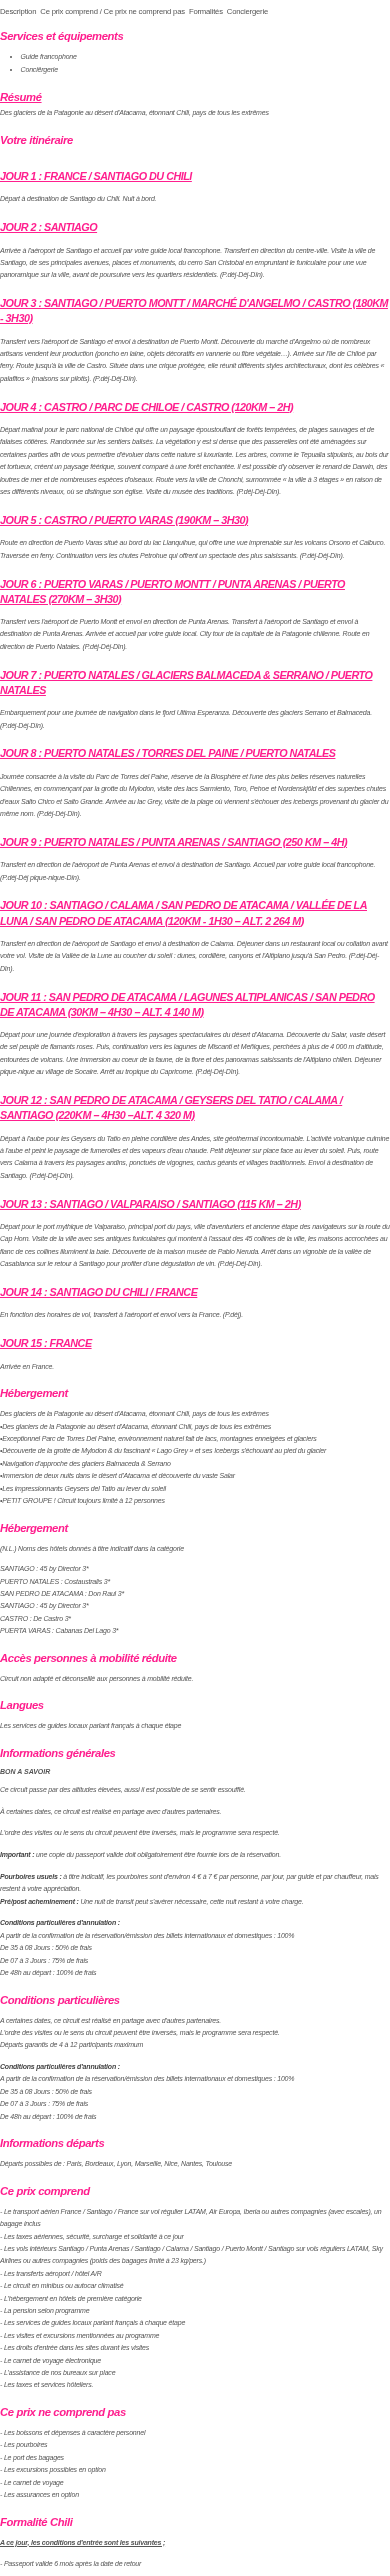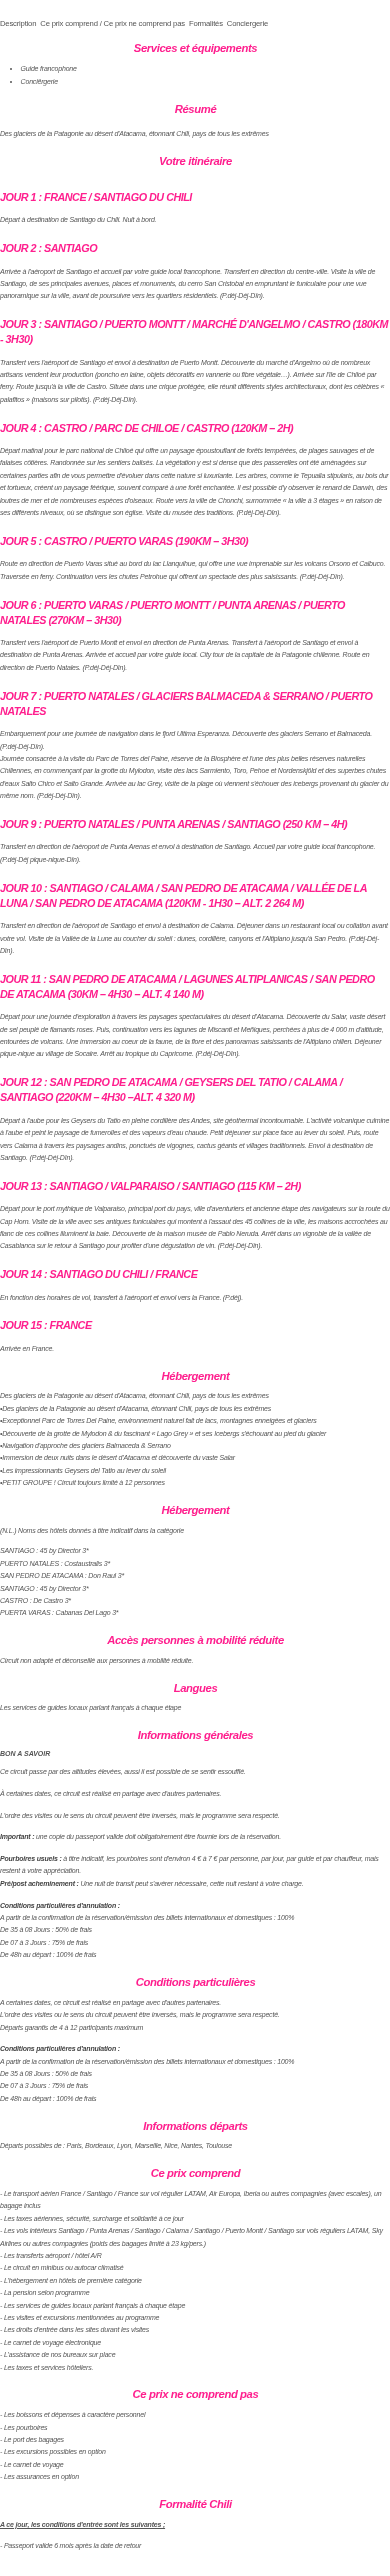--- a/index.html
+++ b/index.html
@@ -3,41 +3,41 @@
 <meta charset="utf-8">
 <style>
   html, body { margin: 0; padding: 0; background: #ffffff; }
   body {
     width: 391px;
     font-family: "Liberation Sans", sans-serif;
     color: #555555;
     font-size: 7px;
   }
   .page { padding: 0 0 20.6px 0; }
-  .topnav { font-size: 7.7px; color: #555; padding-top: 19px; letter-spacing: -0.2px; }
+  .topnav { font-size: 7.7px; color: #555; padding-top: 7px; letter-spacing: -0.2px; }
   .topnav span { margin-right: 2.1px; }
   h2.sec {
     color: #ff1f8e;
     font-style: italic;
     font-weight: bold;
     font-size: 11.3px;
     letter-spacing: -0.4px;
     margin: 14.4px 0 7.2px 0;
     line-height: 1.2;
-    text-align: center;
   }
   h3.day {
     color: #ff1f8e;
     font-style: italic;
     font-weight: bold;
     font-size: 10.8px;
     letter-spacing: -0.5px;
     text-transform: uppercase;
     margin: 14.4px 0 9.3px 0;
     line-height: 1.4;
+    text-decoration: underline;
   }
   p, li, .line {
     font-style: italic;
     font-size: 7px;
     line-height: 12.4px;
     letter-spacing: -0.2px;
     margin: 0;
   }
   .pgap { margin-bottom: 8.2px; }
   ul.services { margin: 6.2px 0 0 0; padding-left: 20.6px; list-style: disc; }
@@ -59,39 +59,40 @@
     <span>Formalités</span>
     <span>Conciergerie</span>
   </div>
 
   <h2 class="sec">Services et équipements</h2>
   <ul class="services">
     <li>Guide francophone</li>
     <li>Conciërgerie</li>
   </ul>
 
-  <h2 class="sec" style="margin-top:15.5px;margin-bottom:11px;">Résumé</h2>
+  <h2 class="sec" style="margin-top:15.5px;margin-bottom:2px;text-decoration:underline;">Résumé</h2>
   <p>Des glaciers de la Patagonie au désert d'Atacama, étonnant Chili, pays de tous les extrêmes</p>
 
   <h2 class="sec">Votre itinéraire</h2>
   <div>
     <h3 class="day" style="margin-top:21.6px;">JOUR 1 : FRANCE / SANTIAGO DU CHILI</h3>
     <p>Départ à destination de Santiago du Chili. Nuit à bord.</p>
     <h3 class="day">JOUR 2 : SANTIAGO</h3>
     <p>Arrivée à l'aéroport de Santiago et accueil par votre guide local francophone. Transfert en direction du centre-ville. Visite la ville de Santiago, de ses principales avenues, places et monuments, du cerro San Cristobal en empruntant le funiculaire pour une vue panoramique sur la ville, avant de poursuivre vers les quartiers résidentiels. (P.déj-Déj-Dîn).</p>
     <h3 class="day">JOUR 3 : SANTIAGO / PUERTO MONTT / MARCHÉ D'ANGELMO / CASTRO (180km - 3h30)</h3>
     <p>Transfert vers l'aéroport de Santiago et envol à destination de Puerto Montt. Découverte du marché d'Angelmo où de nombreux artisans vendent leur production (poncho en laine, objets décoratifs en vannerie ou fibre végétale…). Arrivée sur l'île de Chiloé par ferry. Route jusqu'à la ville de Castro. Située dans une crique protégée, elle réunit différents styles architecturaux, dont les célèbres « palafitos » (maisons sur pilotis). (P.déj-Déj-Dîn).</p>
     <h3 class="day">JOUR 4 : CASTRO / PARC DE CHILOE / CASTRO (120km – 2h)</h3>
     <p>Départ matinal pour le parc national de Chiloé qui offre un paysage époustouflant de forêts tempérées, de plages sauvages et de falaises côtières. Randonnée sur les sentiers balisés. La végétation y est si dense que des passerelles ont été aménagées sur certaines parties afin de vous permettre d'évoluer dans cette nature si luxuriante. Les arbres, comme le Tepualia stipularis, au bois dur et tortueux, créent un paysage féérique, souvent comparé à une forêt enchantée. Il est possible d'y observer le renard de Darwin, des loutres de mer et de nombreuses espèces d'oiseaux. Route vers la ville de Chonchi, surnommée « la ville à 3 étages » en raison de ses différents niveaux, où se distingue son église. Visite du musée des traditions. (P.déj-Déj-Dîn).</p>
     <h3 class="day">JOUR 5 : CASTRO / PUERTO VARAS (190km – 3h30)</h3>
     <p>Route en direction de Puerto Varas situé au bord du lac Llanquihue, qui offre une vue imprenable sur les volcans Orsono et Calbuco. Traversée en ferry. Continuation vers les chutes Petrohue qui offrent un spectacle des plus saisissants. (P.déj-Déj-Dîn).</p>
     <h3 class="day">JOUR 6 : PUERTO VARAS / PUERTO MONTT / PUNTA ARENAS / PUERTO NATALES (270km – 3h30)</h3>
     <p>Transfert vers l'aéroport de Puerto Montt et envol en direction de Punta Arenas. Transfert à l'aéroport de Santiago et envol à destination de Punta Arenas. Arrivée et accueil par votre guide local. City tour de la capitale de la Patagonie chilienne. Route en direction de Puerto Natales. (P.déj-Déj-Dîn).</p>
     <h3 class="day">JOUR 7 : PUERTO NATALES / GLACIERS BALMACEDA &amp; SERRANO / PUERTO NATALES</h3>
     <p>Embarquement pour une journée de navigation dans le fjord Ultima Esperanza. Découverte des glaciers Serrano et Balmaceda. (P.déj-Déj-Dîn).</p>
+    <h3 class="day">JOUR 8 : PUERTO NATALES / TORRES DEL PAINE / PUERTO NATALES</h3>
     <p>Journée consacrée à la visite du Parc de Torres del Paine, réserve de la Biosphère et l'une des plus belles réserves naturelles Chiliennes, en commençant par la grotte du Mylodon, visite des lacs Sarmiento, Toro, Pehoe et Nordenskjöld et des superbes chutes d'eaux Salto Chico et Salto Grande. Arrivée au lac Grey, visite de la plage où viennent s'échouer des icebergs provenant du glacier du même nom. (P.déj-Déj-Dîn).</p>
     <h3 class="day">JOUR 9 : PUERTO NATALES / PUNTA ARENAS / SANTIAGO (250 km – 4h)</h3>
     <p>Transfert en direction de l'aéroport de Punta Arenas et envol à destination de Santiago. Accueil par votre guide local francophone. (P.déj-Déj pique-nique-Dîn).</p>
     <h3 class="day">JOUR 10 : SANTIAGO / CALAMA / SAN PEDRO DE ATACAMA / VALLÉE DE LA LUNA / SAN PEDRO DE ATACAMA (120km - 1h30 – Alt. 2 264 m)</h3>
     <p>Transfert en direction de l'aéroport de Santiago et envol à destination de Calama. Déjeuner dans un restaurant local ou collation avant votre vol. Visite de la Vallée de la Lune au coucher du soleil : dunes, cordillère, canyons et l'Altiplano jusqu'à San Pedro. (P.déj-Déj-Dîn).</p>
     <h3 class="day">JOUR 11 : SAN PEDRO DE ATACAMA / LAGUNES ALTIPLANICAS / SAN PEDRO DE ATACAMA (30km – 4h30 – Alt. 4 140 m)</h3>
     <p>Départ pour une journée d'exploration à travers les paysages spectaculaires du désert d'Atacama. Découverte du Salar, vaste désert de sel peuplé de flamants roses. Puis, continuation vers les lagunes de Miscanti et Meñiques, perchées à plus de 4 000 m d'altitude, entourées de volcans. Une immersion au coeur de la faune, de la flore et des panoramas saisissants de l'Altiplano chilien. Déjeuner pique-nique au village de Socaire. Arrêt au tropique du Capricorne. (P.déj-Déj-Dîn).</p>
     <h3 class="day">JOUR 12 : SAN PEDRO DE ATACAMA / GEYSERS DEL TATIO / CALAMA / SANTIAGO (220km – 4h30 –Alt. 4 320 m)</h3>
     <p>Départ à l'aube pour les Geysers du Tatio en pleine cordillère des Andes, site géothermal incontournable. L'activité volcanique culmine à l'aube et peint le paysage de fumerolles et des vapeurs d'eau chaude. Petit déjeuner sur place face au lever du soleil. Puis, route vers Calama à travers les paysages andins, ponctués de vigognes, cactus géants et villages traditionnels. Envol à destination de Santiago. (P.déj-Déj-Dîn).</p>
     <h3 class="day">JOUR 13 : SANTIAGO / VALPARAISO / SANTIAGO (115 km – 2h)</h3>

